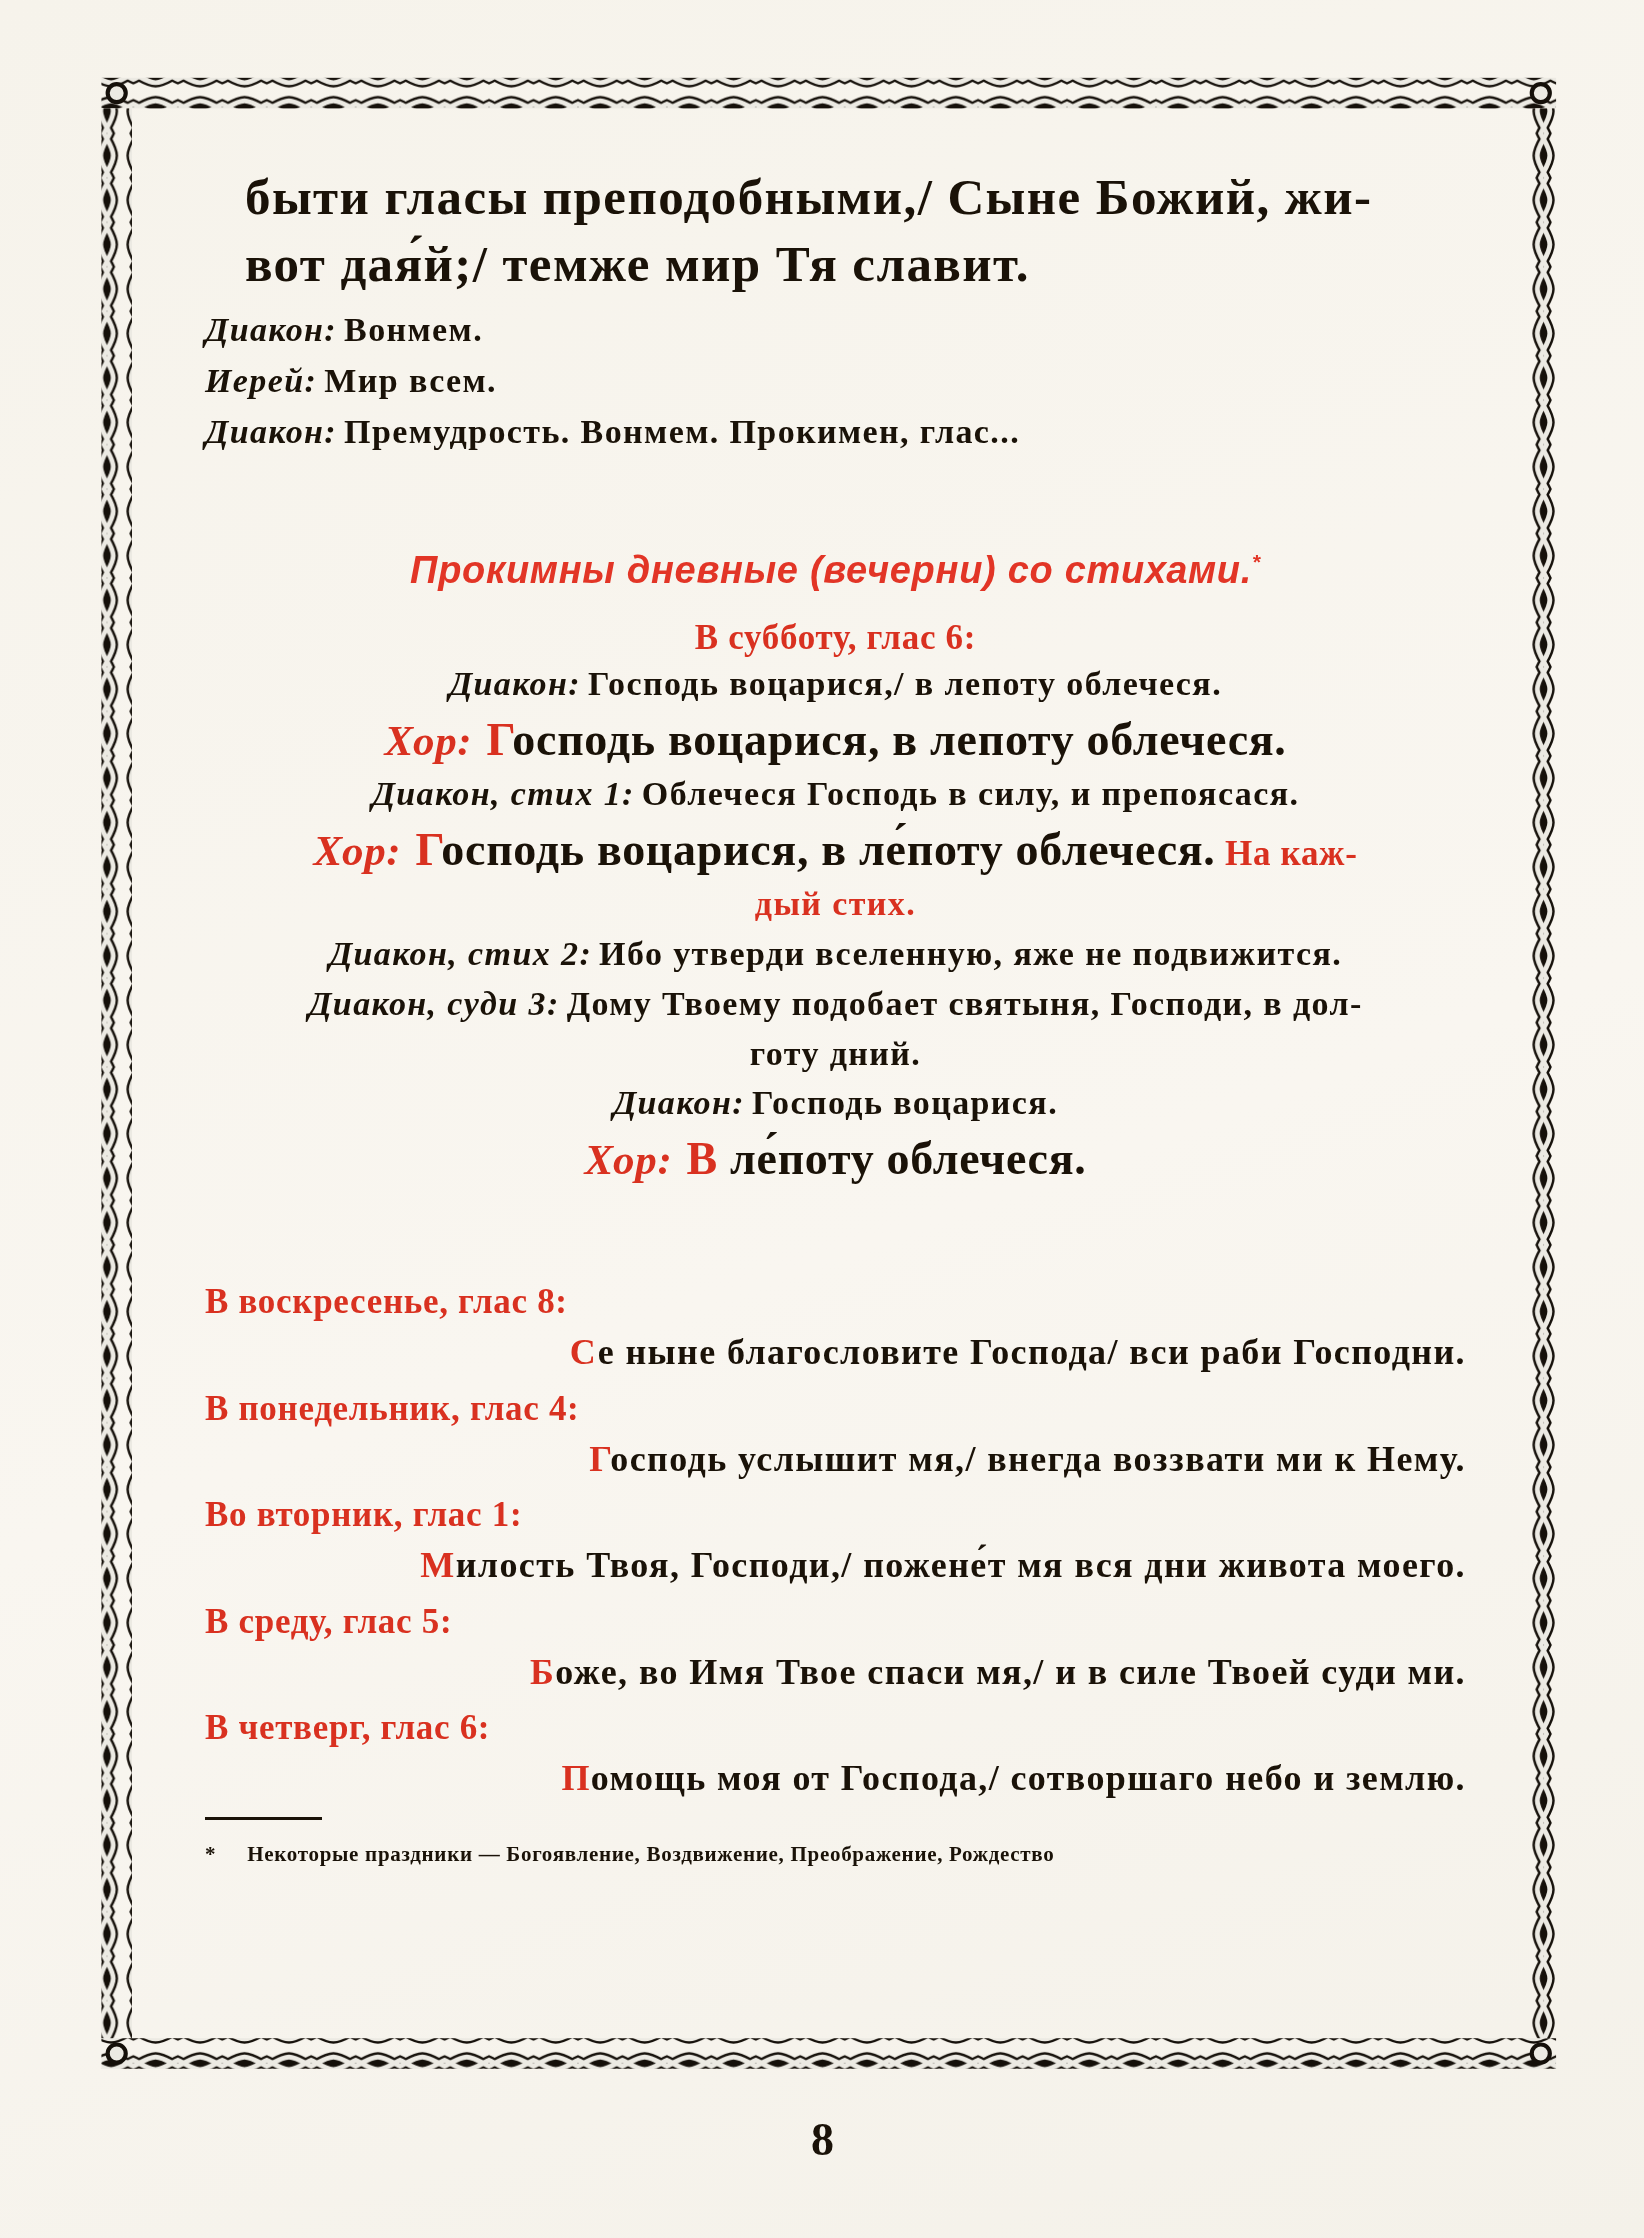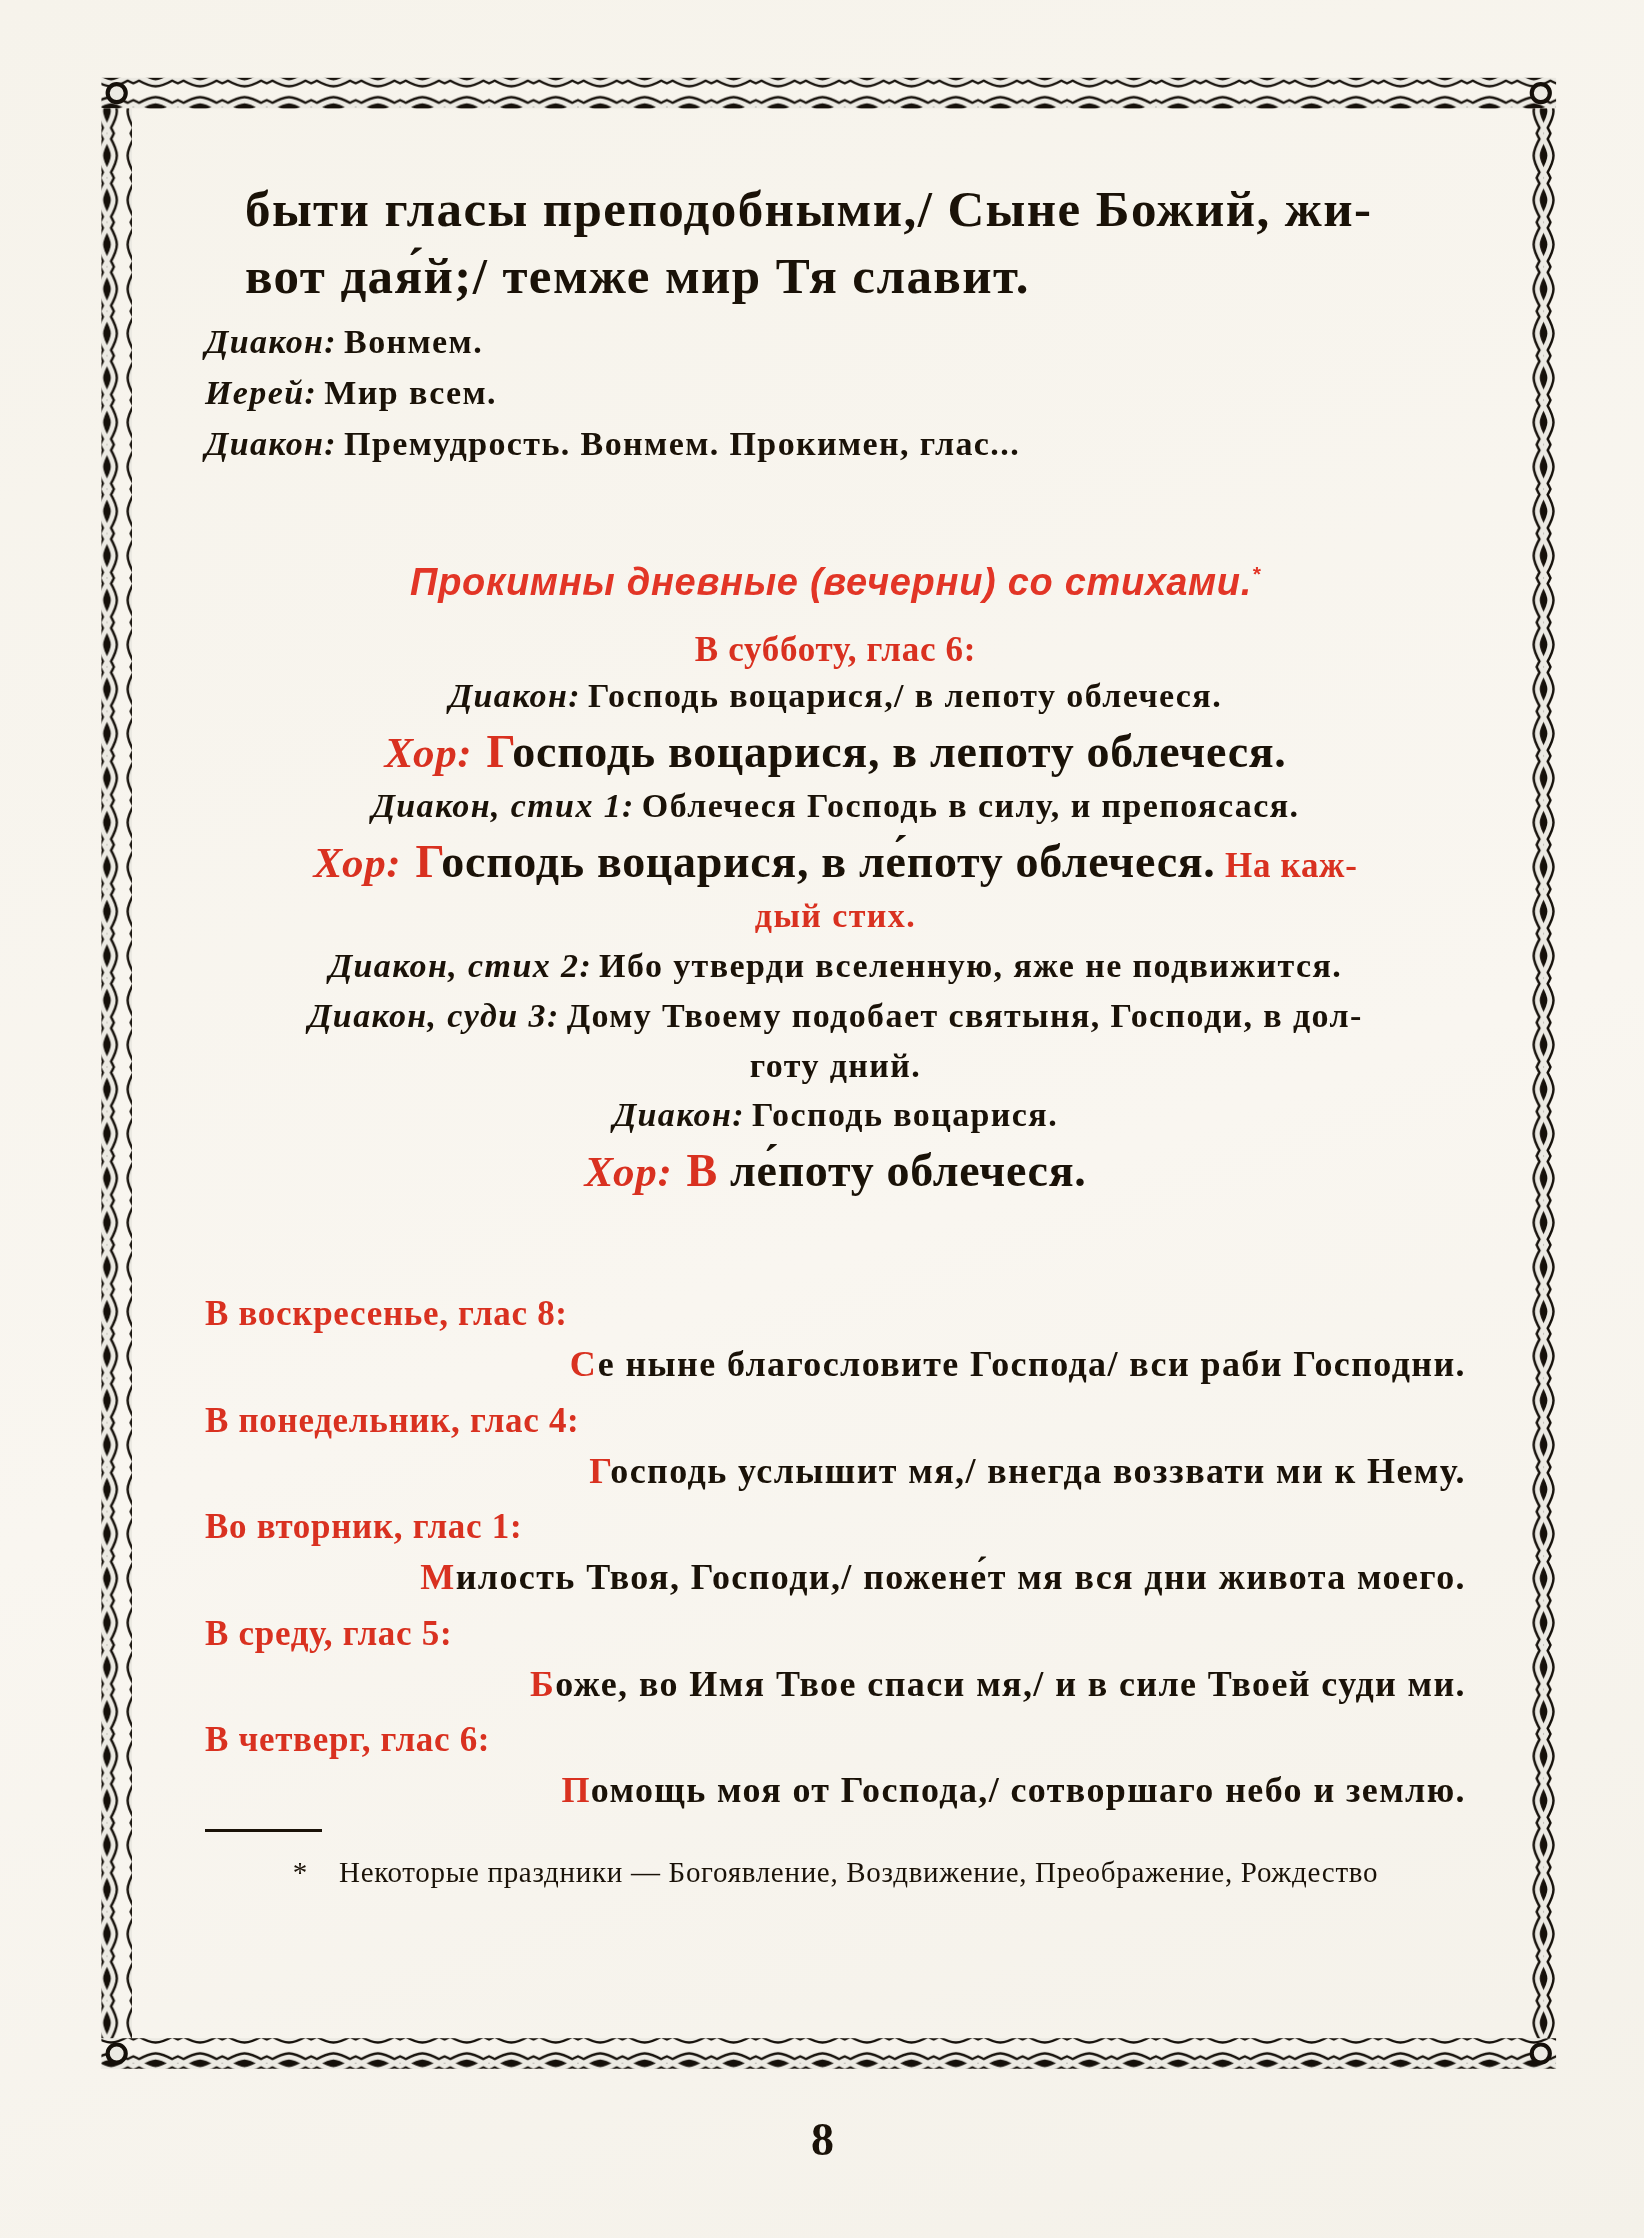--- a/index.html
+++ b/index.html
@@ -15,21 +15,21 @@
     position:relative;
     width:1645px;height:2239px;
     background:linear-gradient(160deg,#f6f3eb 0%, #f9f6f0 55%, #f4f1e9 100%);
     overflow:hidden;
     font-family:"Liberation Serif","DejaVu Serif",serif;
     color:var(--ink);
   }
   .frame-svg{position:absolute;left:0;top:0;}
   .content{
     position:absolute;
-    left:205px;top:176px;
+    left:205px;top:164px;
     width:1261px;
   }
   .line{margin:0;white-space:pre;}
   .sec{margin:0;}
 
   
   .sec-hymn .l-big{
     font-size:51px;font-weight:bold;line-height:1.32;
     margin-left:40px;letter-spacing:1.4px;
   }
@@ -76,21 +76,21 @@
   .sec-week .line{margin:7px 0;}
   .sec-week .l-redhead{margin-top:12.5px;}
   .l-verse{font-size:36px;font-weight:bold;margin-left:40px;line-height:1.25;letter-spacing:1.4px;text-align:right;}
 
   
   .sec-footnote{margin-top:15.3px;}
   .fn-rule{
     width:117px;height:3.5px;background:var(--ink);
     margin:0 0 21px 0;border:none;
   }
-  .l-fn{font-size:29px;font-weight:normal;line-height:1.32;letter-spacing:0.7px;text-align:center;}
+  .l-fn{font-size:21px;font-weight:bold;line-height:1.32;letter-spacing:0.7px;}
   .sg-fn-star{padding-right:31px;}
 
   .page-number{
     position:absolute;left:0;top:2113px;width:1645px;
     text-align:center;font-size:46px;font-weight:bold;color:var(--ink);
   }
 </style>
 </head>
 <body>
 

